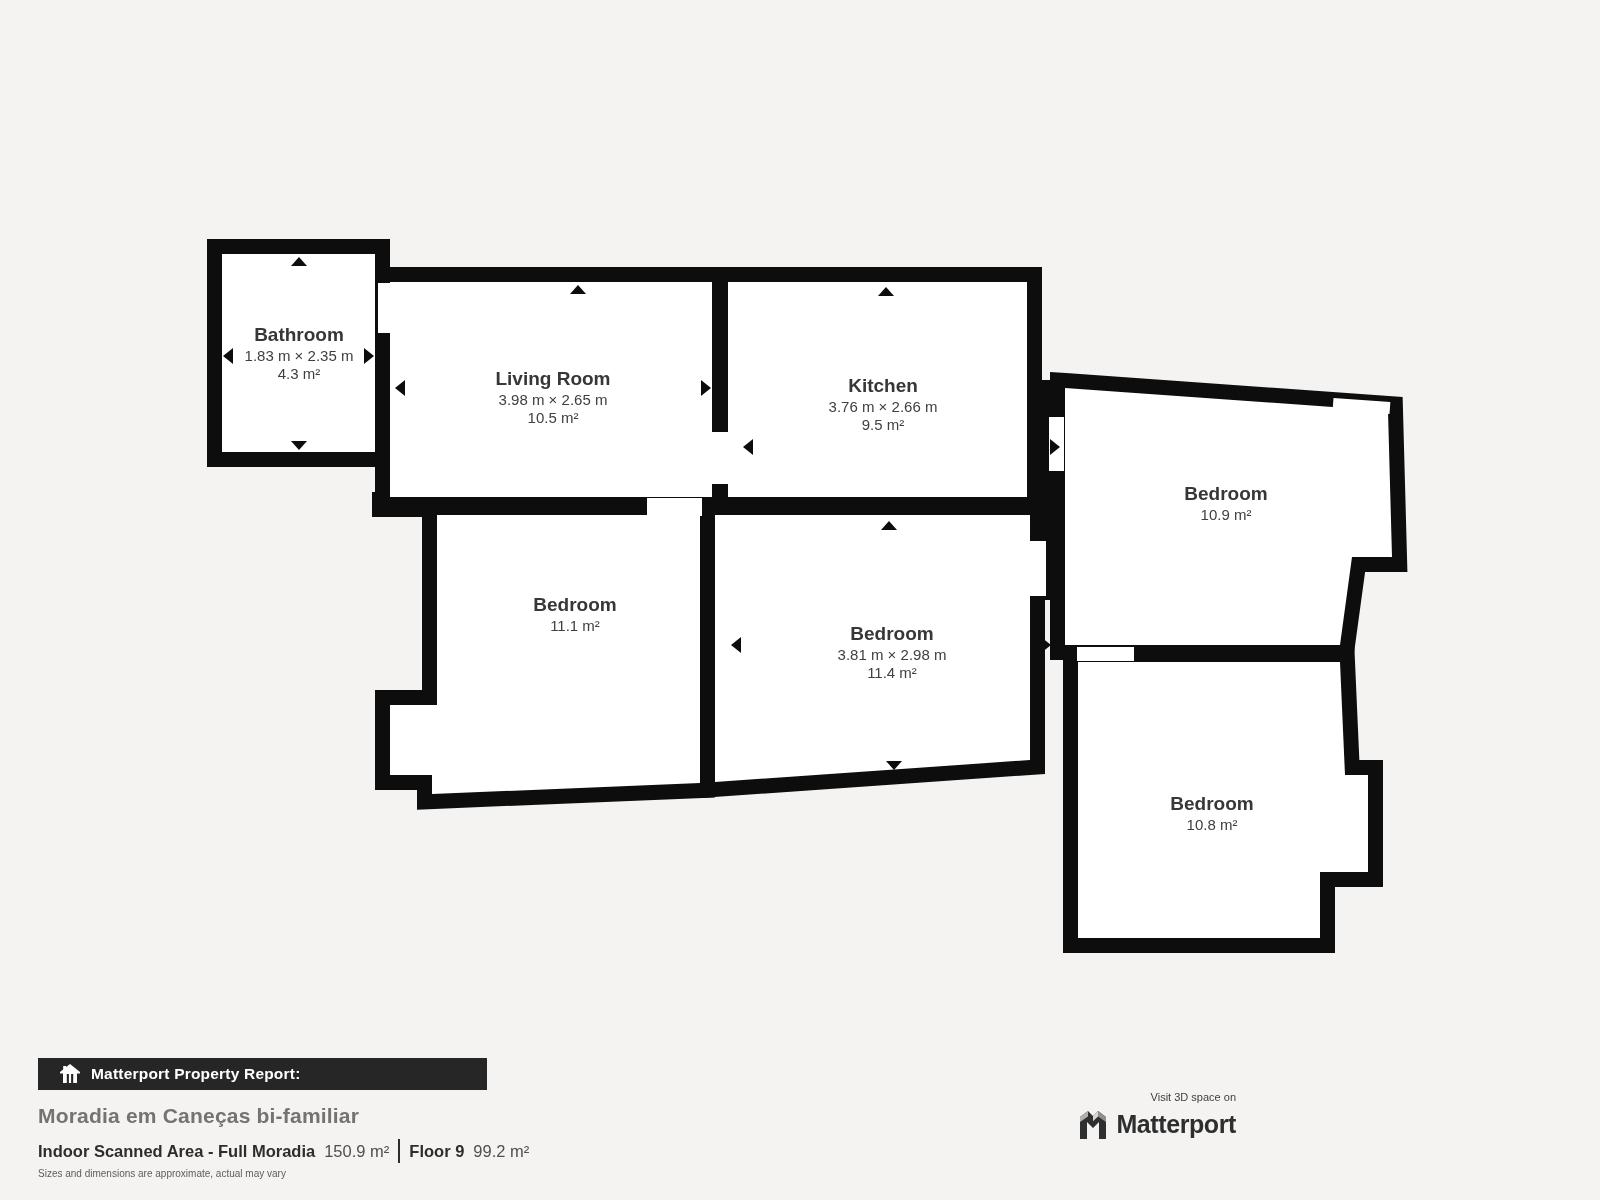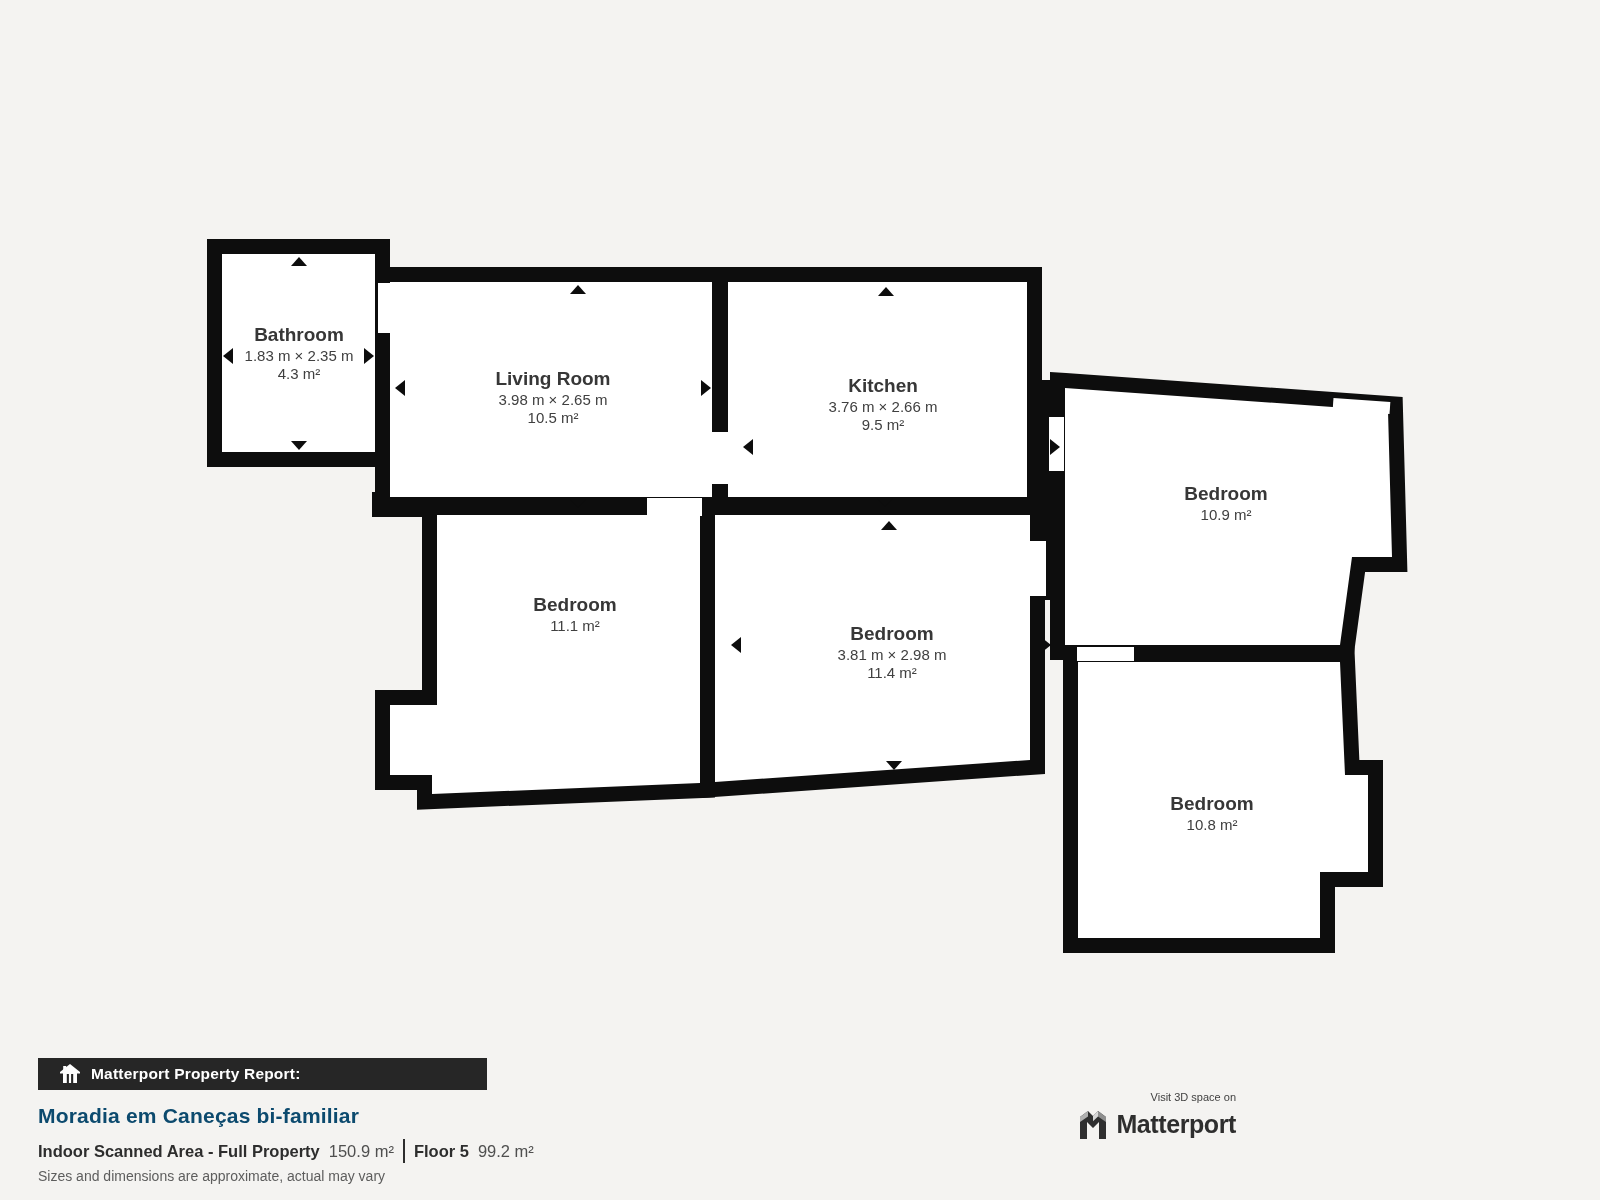--- a/index.html
+++ b/index.html
@@ -18,30 +18,30 @@
 
   
   .banner{
     position:absolute;left:38px;top:1058px;width:449px;height:32px;
     background:#262626;color:#ffffff;display:flex;align-items:center;
     box-sizing:border-box;padding-left:22px;gap:11px;
     font-weight:700;font-size:15.5px;letter-spacing:0.2px;
   }
   .title{
     position:absolute;left:38px;top:1104px;
-    font-weight:700;font-size:21px;color:#0c4a6e;letter-spacing:0.2px;
+    font-weight:700;font-size:21px;color:#737373;letter-spacing:0.2px;
   }
   .info-line{
     position:absolute;left:38px;top:1139px;height:24px;
     display:flex;align-items:center;gap:9px;font-size:16.5px;color:#4f4f4f;
   }
   .info-line b{color:#2d2d2d;font-weight:700;}
   .divider{width:2px;height:24px;background:#2d2d2d;}
   .disclaimer{
-    position:absolute;left:38px;top:1168px;font-size:14px;color:#5d5d5d;
+    position:absolute;left:38px;top:1168px;font-size:10px;color:#5d5d5d;
   }
 
   
   .promo{position:absolute;right:180px;top:1091px;text-align:right;}
   .visit{font-size:11px;color:#3f3f3f;margin-bottom:5px;}
   .brand-row{display:flex;align-items:center;gap:8px;}
   .wordmark{font-weight:700;font-size:25px;color:#2e2e2e;letter-spacing:-0.4px;}
   .qr-card{position:absolute;left:1439px;top:1060px;width:121px;height:123px;background:#ffffff;}
 </style>
 </head>
@@ -130,24 +130,24 @@
       <rect x="3.2" y="2" width="3" height="4" fill="#ffffff"></rect>
       <rect x="6.8" y="10" width="2.1" height="9" fill="#262626"></rect>
       <rect x="11.1" y="10" width="2.1" height="9" fill="#262626"></rect>
     </svg>
     <span>Matterport Property Report:</span>
   </div>
 
   <div class="title">Moradia em Caneças bi-familiar</div>
 
   <div class="info-line">
-    <b>Indoor Scanned Area - Full Property</b>
+    <b>Indoor Scanned Area - Full Moradia</b>
     <span>150.9 m²</span>
     <span class="divider"></span>
-    <b>Floor 5</b>
+    <b>Floor 9</b>
     <span>99.2 m²</span>
   </div>
 
   <div class="disclaimer">Sizes and dimensions are approximate, actual may vary</div>
 
   <div class="promo">
     <div class="visit">Visit 3D space on</div>
     <div class="brand-row">
       <svg width="30" height="33" viewBox="0 0 30 33">
         <path d="M2,9 L10,3 L15,8 L20,3 L28,9 L28,31 L21,31 L21,14 L15,20 L9,14 L9,31 L2,31 Z" fill="#2f2f2f"></path>

